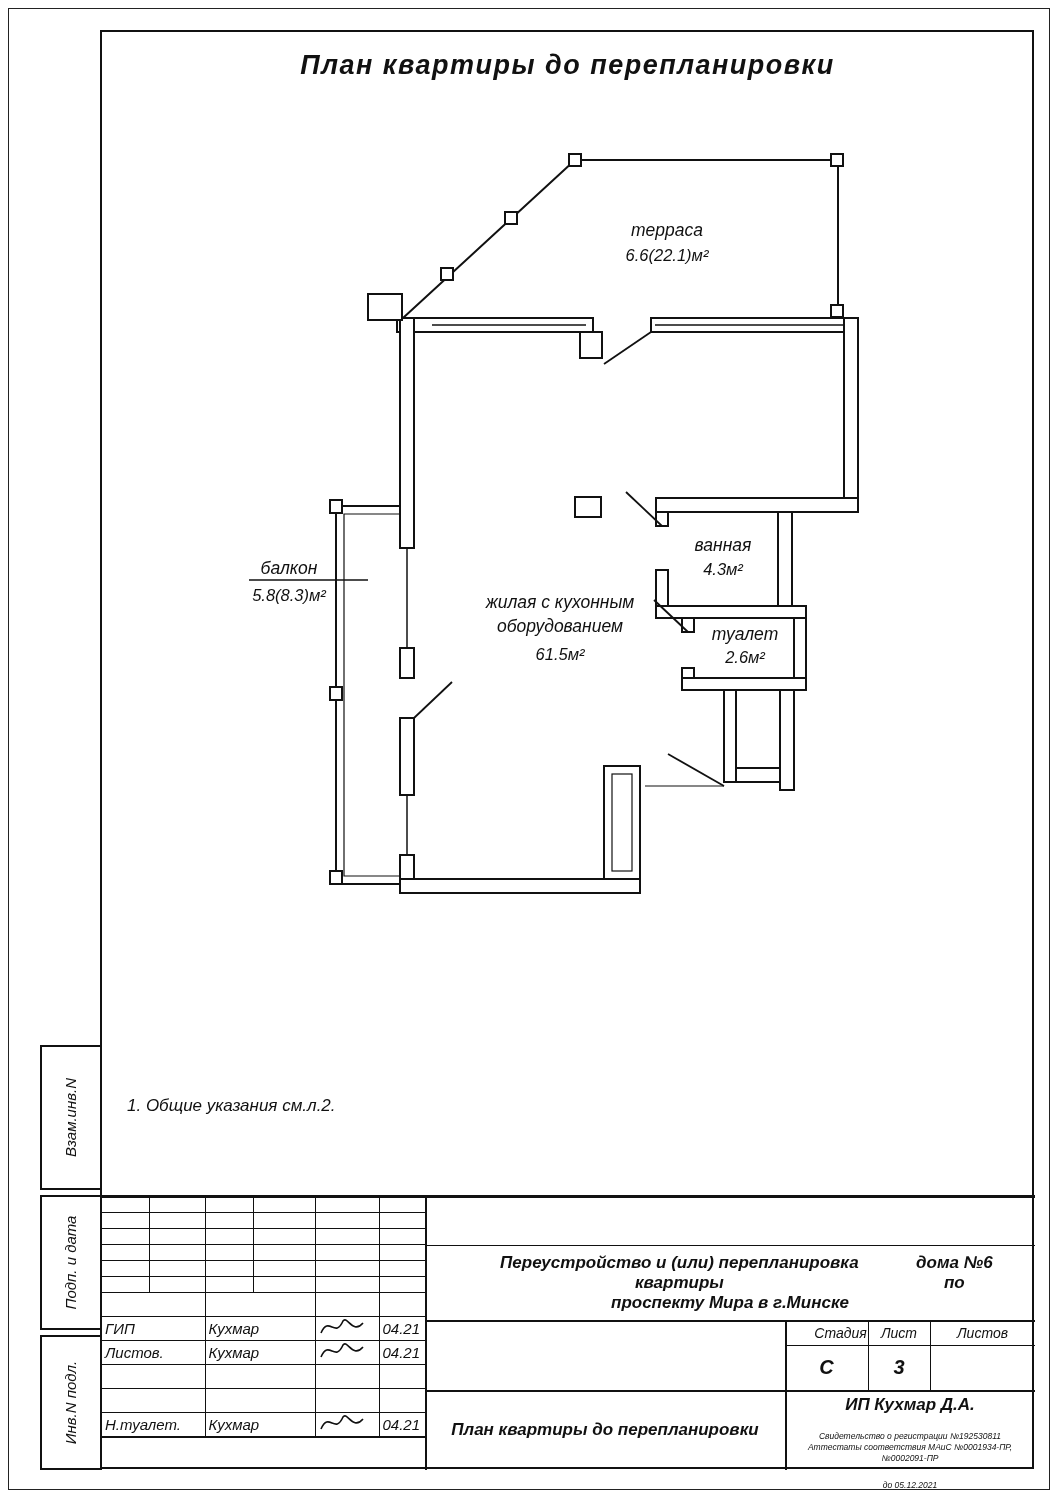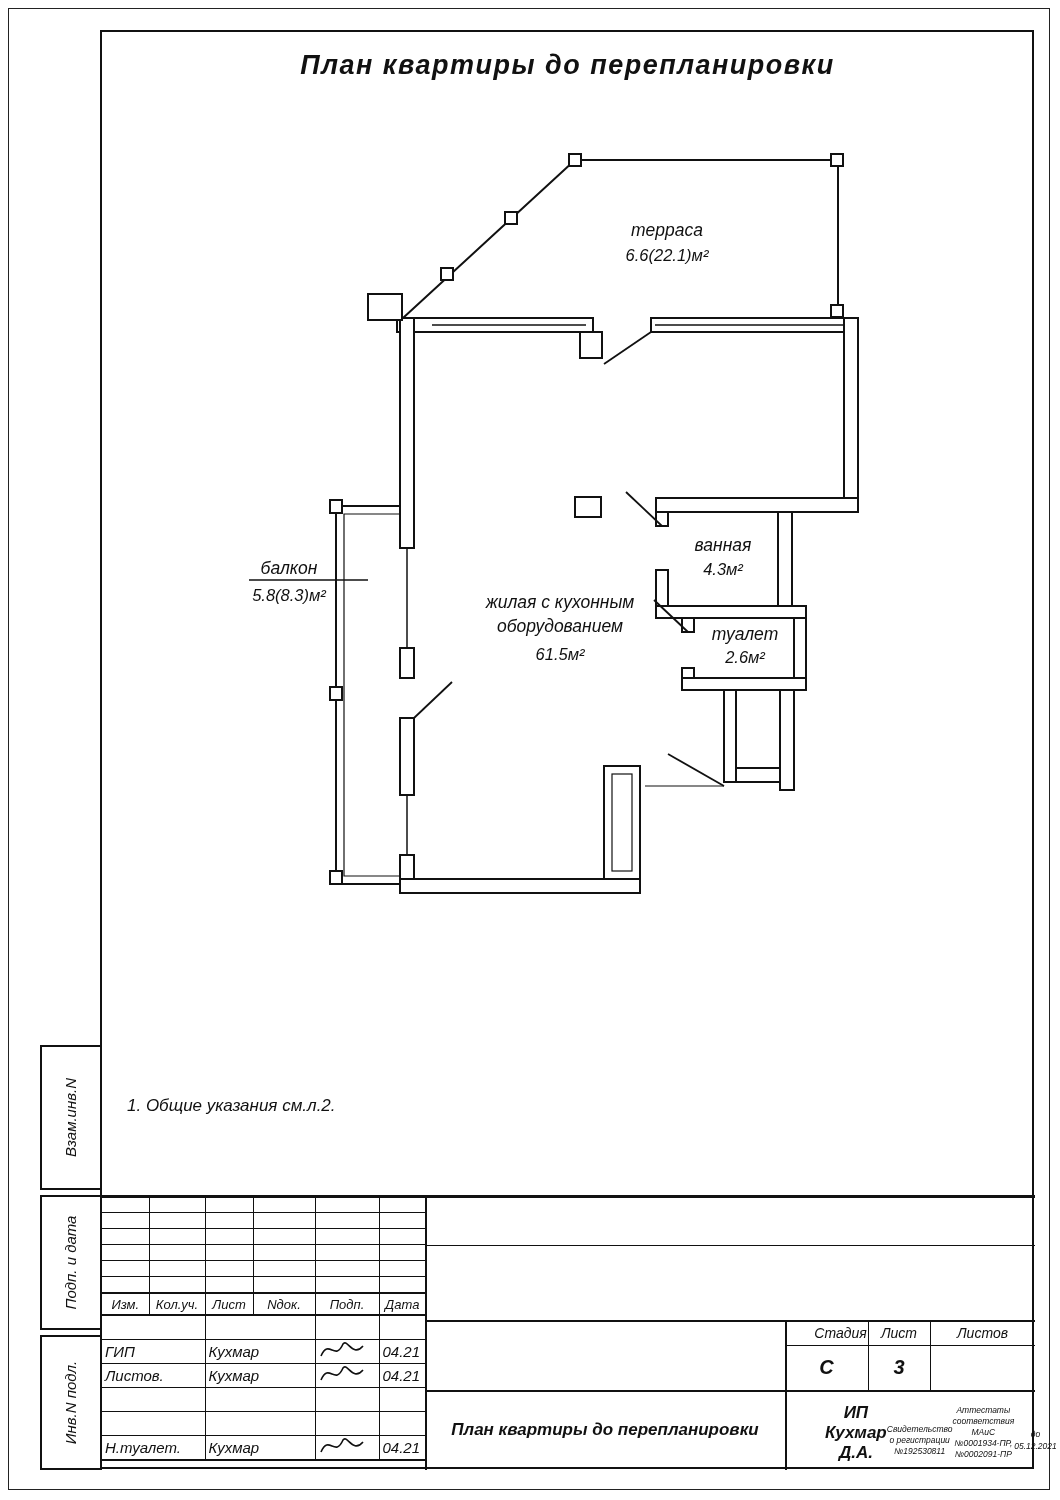--- a/index.html
+++ b/index.html
@@ -43,22 +43,22 @@
   .cell { position:absolute; box-sizing:border-box; font-style:italic;
     display:flex; align-items:center; justify-content:center; text-align:center; }
   .project-cell { left:333px; top:50px; width:594px; height:75px;
     flex-direction:column; font-size:17px; font-weight:600; }
   .project-cell .l1 { width:100%; display:flex; justify-content:space-between;
     padding:0 22px; box-sizing:border-box; }
   .hdr-cell { font-size:14px; }
   .val-cell { font-size:20px; font-weight:600; }
   .name-cell { left:325px; top:195px; width:360px; height:80px; font-size:17px;
     font-weight:600; }
-  .org-cell { left:685px; top:195px; width:250px; height:80px; flex-direction:row;
-    justify-content:flex-start; padding-top:5px;padding-left:40px; }
+  .org-cell { left:685px; top:195px; width:250px; height:80px; flex-direction:column;
+    justify-content:flex-start; padding-top:5px; }
   .org-name { font-size:17px; font-weight:600; }
   .org-cert { font-size:8.5px; line-height:1.3; margin-top:16px; }
 </style>
 </head>
 <body>
 
 <div class="page">
   <div class="outer-border"></div>
   <div class="frame"></div>
 
@@ -223,28 +223,20 @@
             <td></td>
           </tr>
       <tr class="thin">
             <td></td>
             <td></td>
             <td></td>
             <td></td>
             <td></td>
             <td></td>
           </tr>
-      <tr class="hdr">
-        <td>Изм.</td>
-        <td>Кол.уч.</td>
-        <td>Лист</td>
-        <td>Nдок.</td>
-        <td>Подп.</td>
-        <td>Дата</td>
-      </tr>
       <tr class="sig">
         <td colspan="2"></td>
         <td colspan="2"></td>
         <td></td>
         <td class="ctr"></td>
       </tr>
       <tr class="sig">
         <td colspan="2">ГИП</td>
         <td colspan="2">Кухмар</td>
         <td>
@@ -292,20 +284,27 @@
     <div class="tb-line" style="left:0; top:0; width:935px; height:2.5px;"></div>
     <div class="tb-line" style="left:325px; top:50px; width:610px; height:1px;"></div>
     <div class="tb-line" style="left:325px; top:125px; width:610px; height:2px;"></div>
     <div class="tb-line" style="left:685px; top:150px; width:250px; height:1px;"></div>
     <div class="tb-line" style="left:325px; top:195px; width:610px; height:2px;"></div>
     <div class="tb-line" style="left:325px; top:0; width:2px; height:275px;"></div>
     <div class="tb-line" style="left:685px; top:125px; width:2px; height:150px;"></div>
     <div class="tb-line" style="left:768px; top:125px; width:1px; height:70px;"></div>
     <div class="tb-line" style="left:830px; top:125px; width:1px; height:70px;"></div>
 
+    <div class="cell project-cell">
+      <div class="l1">
+        <span>Переустройство и (или) перепланировка квартиры</span>
+        <span>дома №6 по</span>
+      </div>
+      <div>проспекту Мира в г.Минске</div>
+    </div>
 
     <div class="cell hdr-cell" style="left:699px; top:125px; width:83px; height:25px;">Стадия</div>
     <div class="cell hdr-cell" style="left:768px; top:125px; width:62px; height:25px;">Лист</div>
     <div class="cell hdr-cell" style="left:830px; top:125px; width:105px; height:25px;">Листов</div>
 
     <div class="cell val-cell" style="left:685px; top:150px; width:83px; height:45px;">С</div>
     <div class="cell val-cell" style="left:768px; top:150px; width:62px; height:45px;">3</div>
     <div class="cell val-cell" style="left:830px; top:150px; width:105px; height:45px;"></div>
 
     <div class="cell name-cell">План квартиры до перепланировки</div>

